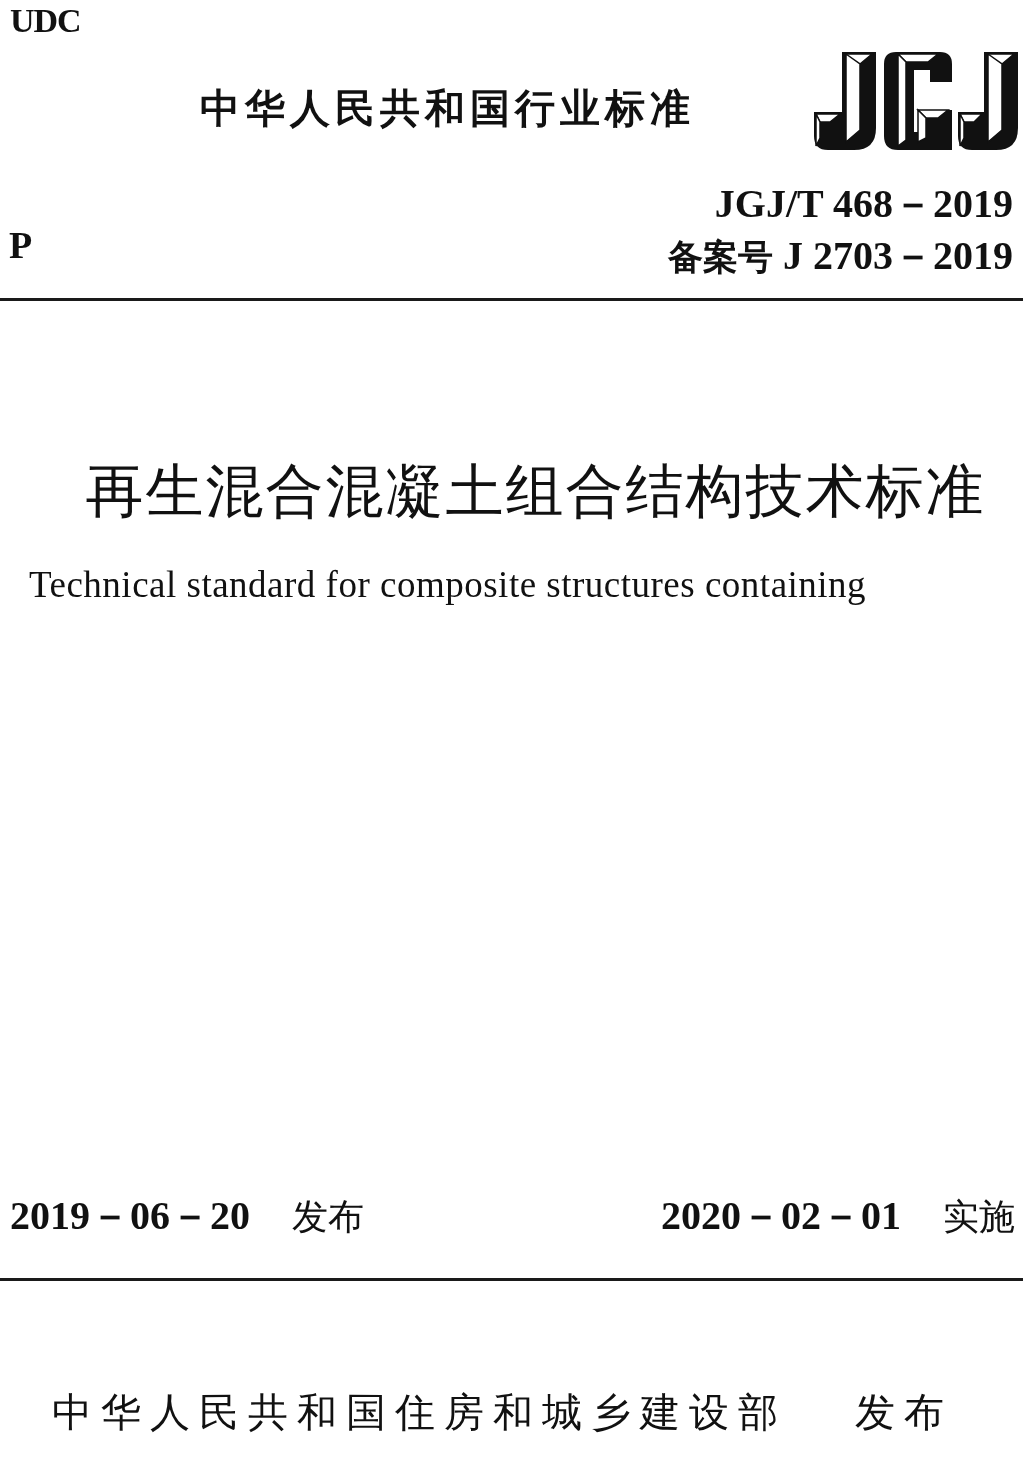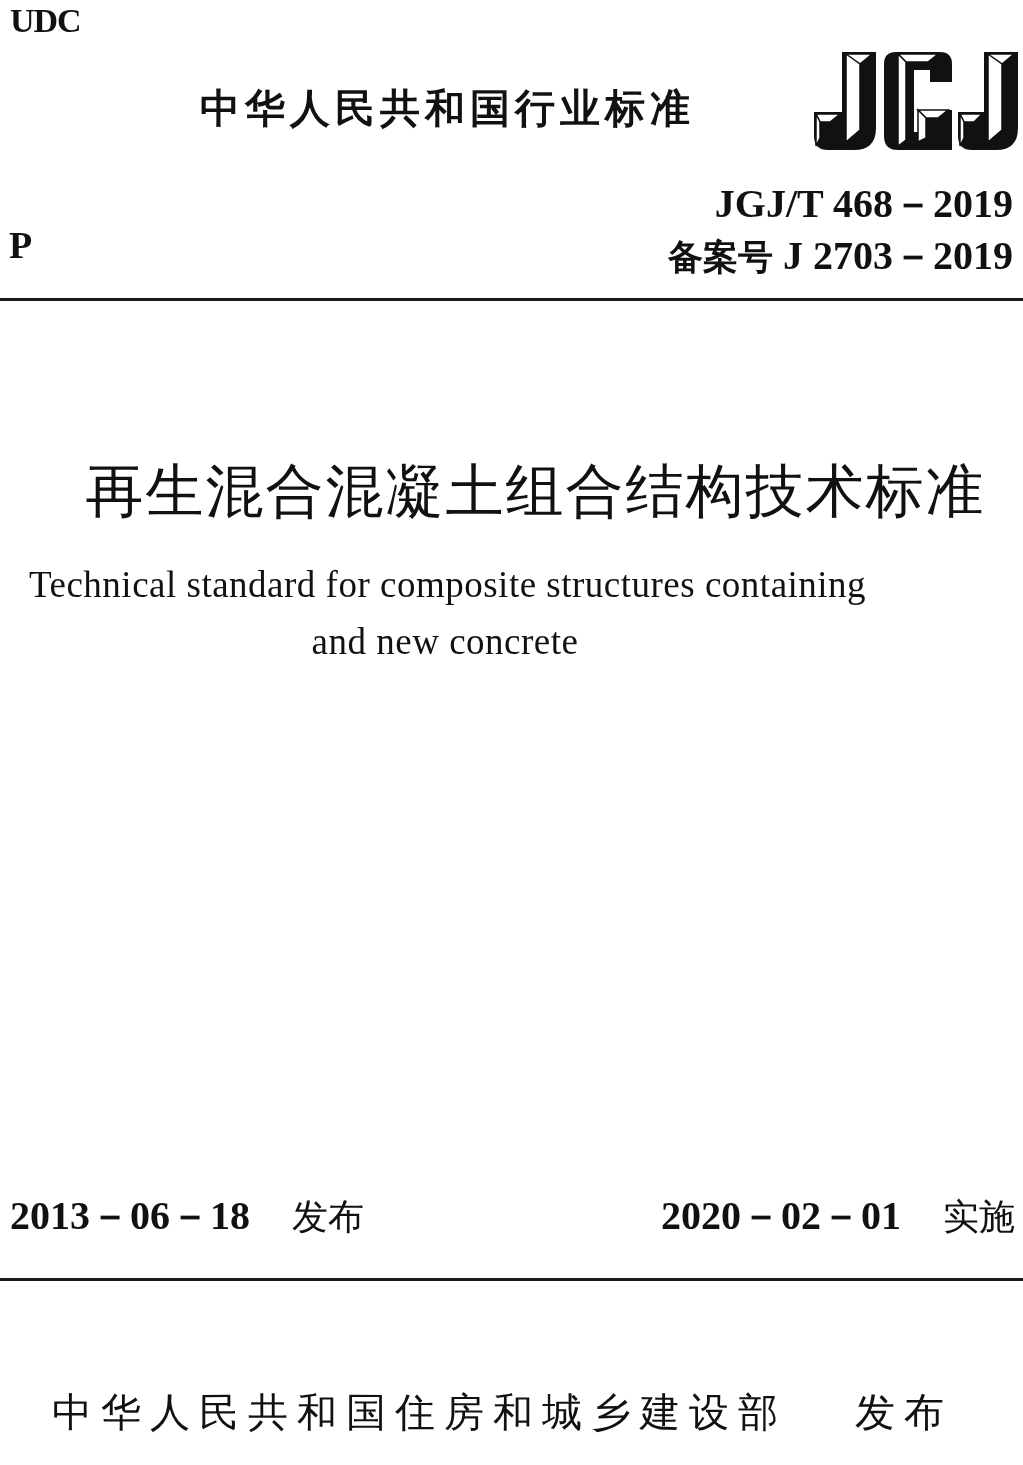--- a/index.html
+++ b/index.html
@@ -172,25 +172,24 @@
   <span class="zh">备案号</span>
   <span>J 2703－2019</span>
 </div>
 
 <div class="abs rule rule-top"></div>
 
 <div class="abs title-zh">再生混合混凝土组合结构技术标准</div>
 
 <div class="abs title-en">
   <div>Technical standard for composite structures containing</div>
-  <div>and new concrete</div>
 </div>
 
 <div class="abs date-row release-date">
-  <span>2013－06－18</span><span class="zh">发布</span>
+  <span>2019－06－20</span><span class="zh">发布</span>
 </div>
 
 <div class="abs date-row impl-date">
   <span>2020－02－01</span><span class="zh">实施</span>
 </div>
 
 <div class="abs rule rule-bottom"></div>
 
 <div class="abs publisher">
   <span>中华人民共和国住房和城乡建设部</span><span class="pub-action">发布</span>

